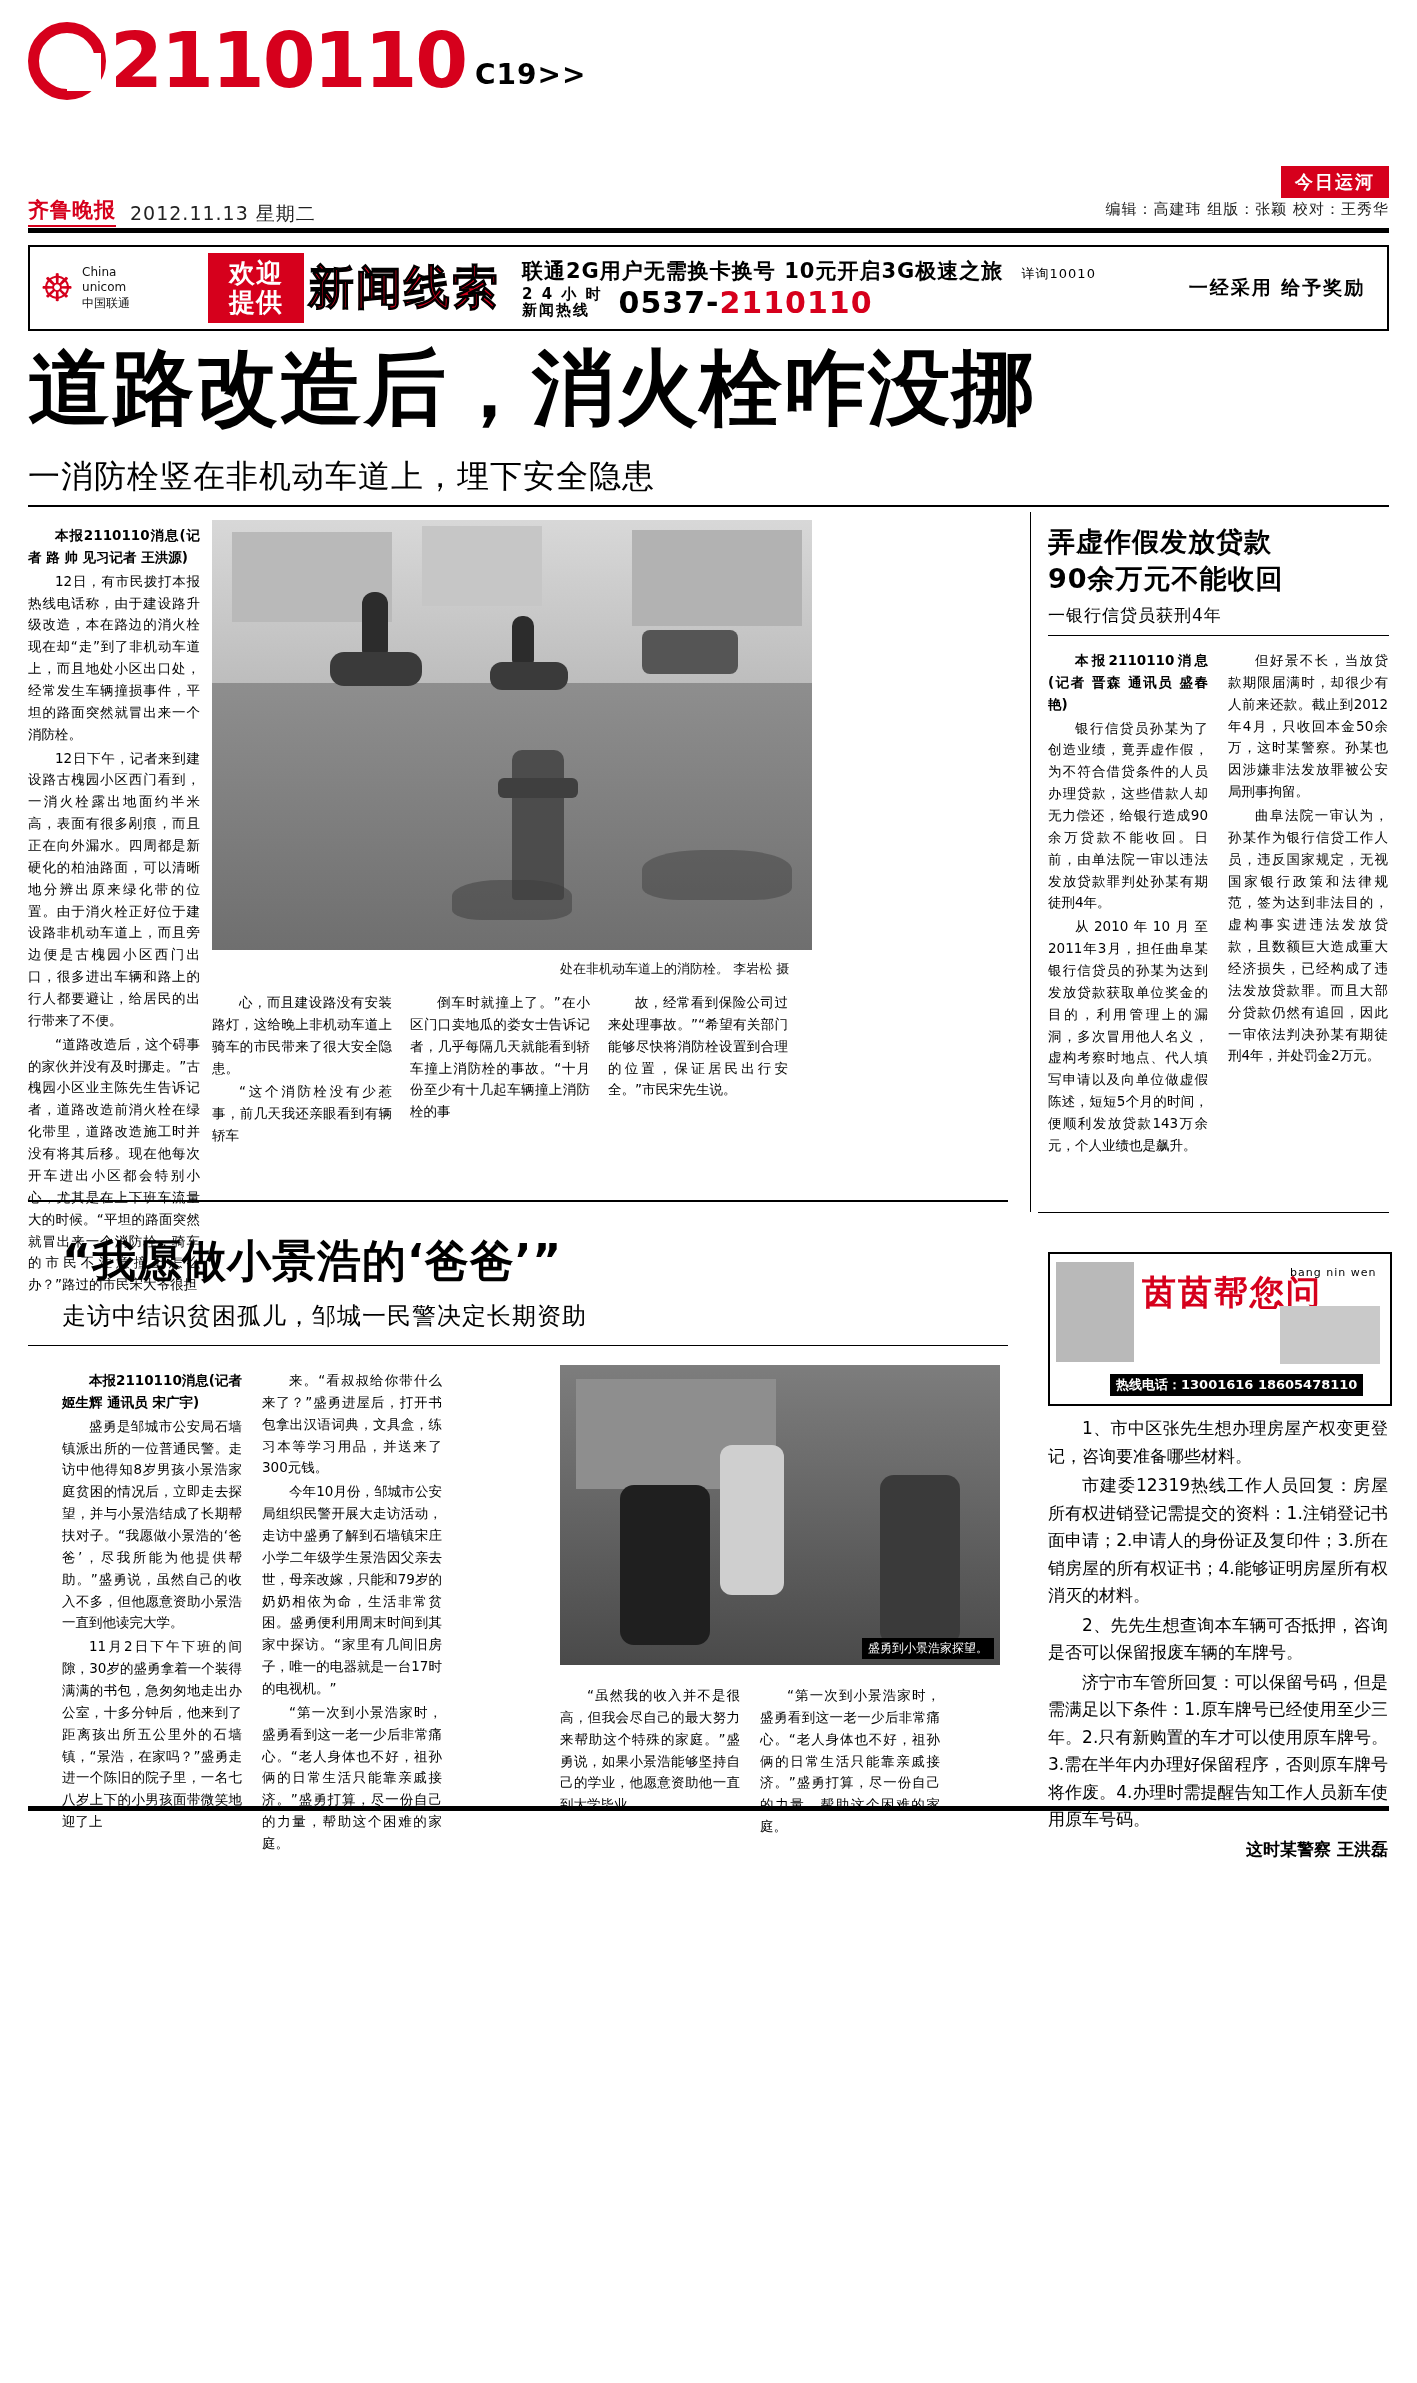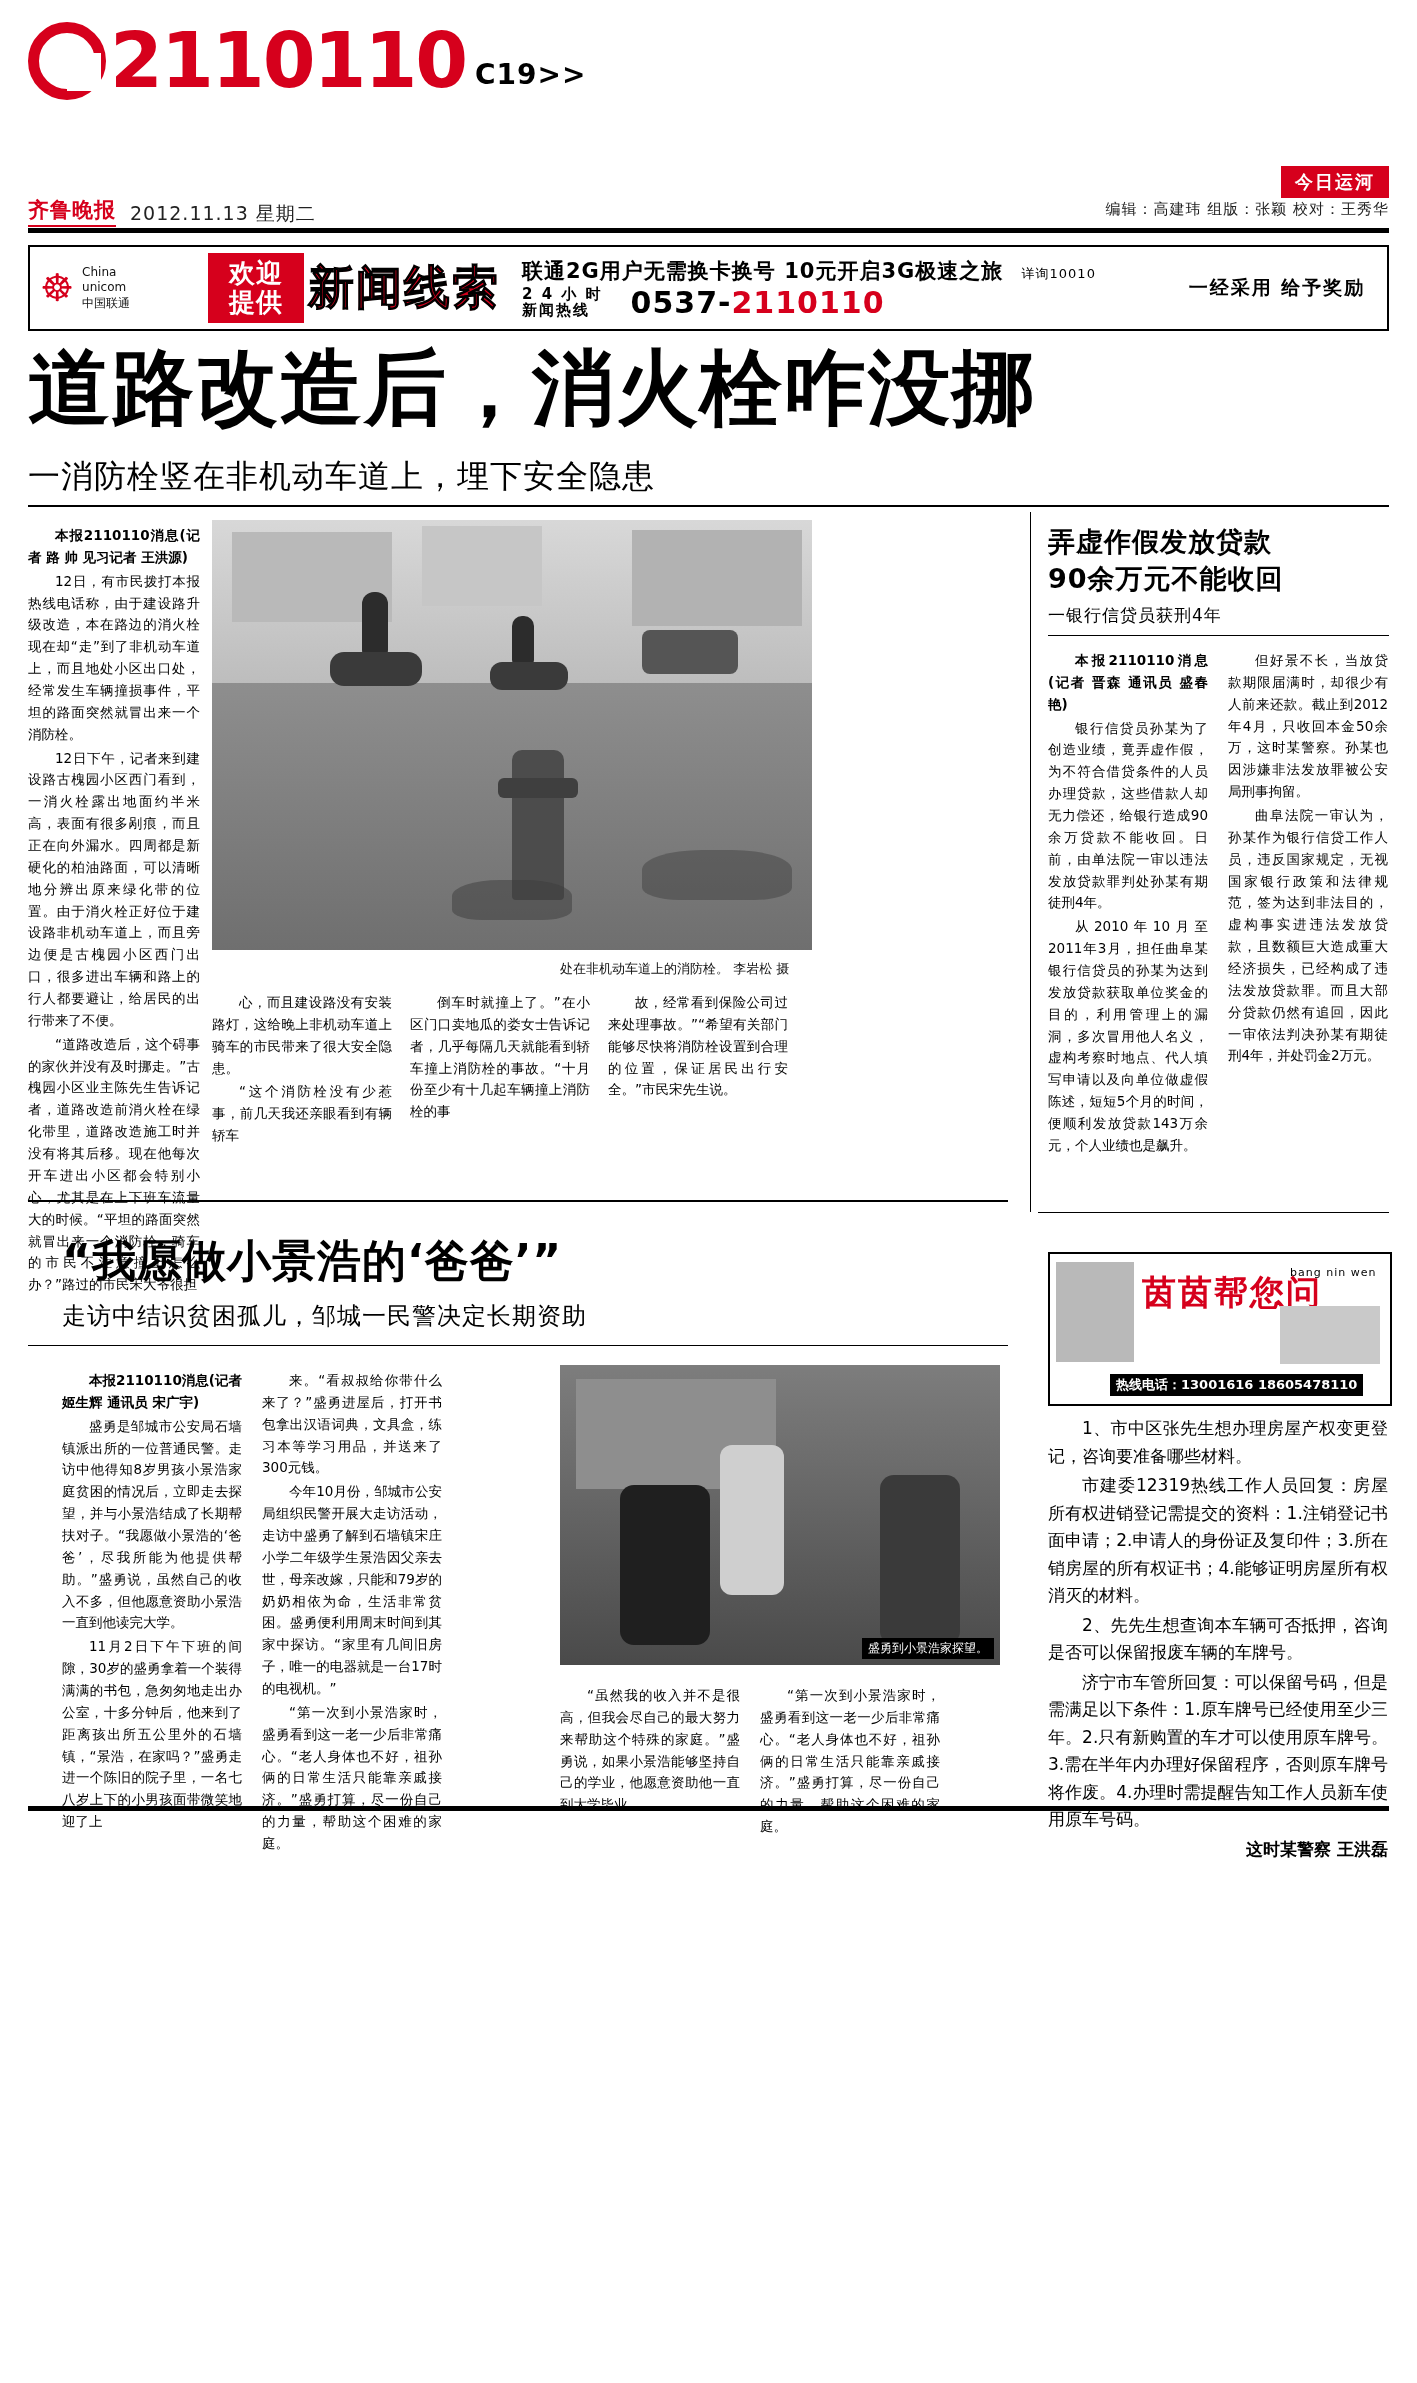--- a/index.html
+++ b/index.html
@@ -25,21 +25,21 @@
   
   .banner{position:absolute;left:28px;right:28px;top:245px;height:82px;border:2px solid #000;background:#fff;display:flex;align-items:center;overflow:hidden;}
   .unicom{width:168px;display:flex;align-items:center;gap:8px;padding-left:10px;}
   .unicom-glyph{font-size:38px;color:#d6001c;line-height:1;}
   .unicom-txt{font-size:12px;line-height:1.3;color:#111;}
   .welcome{width:96px;background:#d6001c;color:#fff;font-size:26px;font-weight:bold;line-height:1.1;text-align:center;padding:6px 0;letter-spacing:1px;}
   .newsclue{font-size:46px;font-weight:bold;color:#d6001c;letter-spacing:2px;margin-left:4px;-webkit-text-stroke:1px #000;}
   .banner-mid{flex:1;padding-left:22px;}
   .banner-line1{font-size:21px;font-weight:bold;letter-spacing:1px;}
   .banner-line1 .small{font-size:13px;font-weight:normal;margin-left:10px;}
-  .banner-line2{display:flex;align-items:center;gap:28px;margin-top:0;}
+  .banner-line2{display:flex;align-items:center;gap:16px;margin-top:0;}
   .hot24{font-size:15px;font-weight:bold;line-height:1.1;letter-spacing:2px;}
   .hotnum{font-size:30px;font-weight:bold;letter-spacing:1px;}
   .hotnum .rd{color:#d6001c;}
   .banner-right{width:220px;text-align:center;font-size:19px;font-weight:bold;letter-spacing:2px;}
 
   
   .headline{position:absolute;left:28px;right:28px;top:345px;font-size:82px;font-weight:bold;letter-spacing:2px;line-height:1.05;}
   .subhead{position:absolute;left:28px;right:28px;top:455px;font-size:32px;letter-spacing:1px;}
   .rule-head{position:absolute;left:28px;right:28px;top:505px;height:2px;background:#000;}
 

